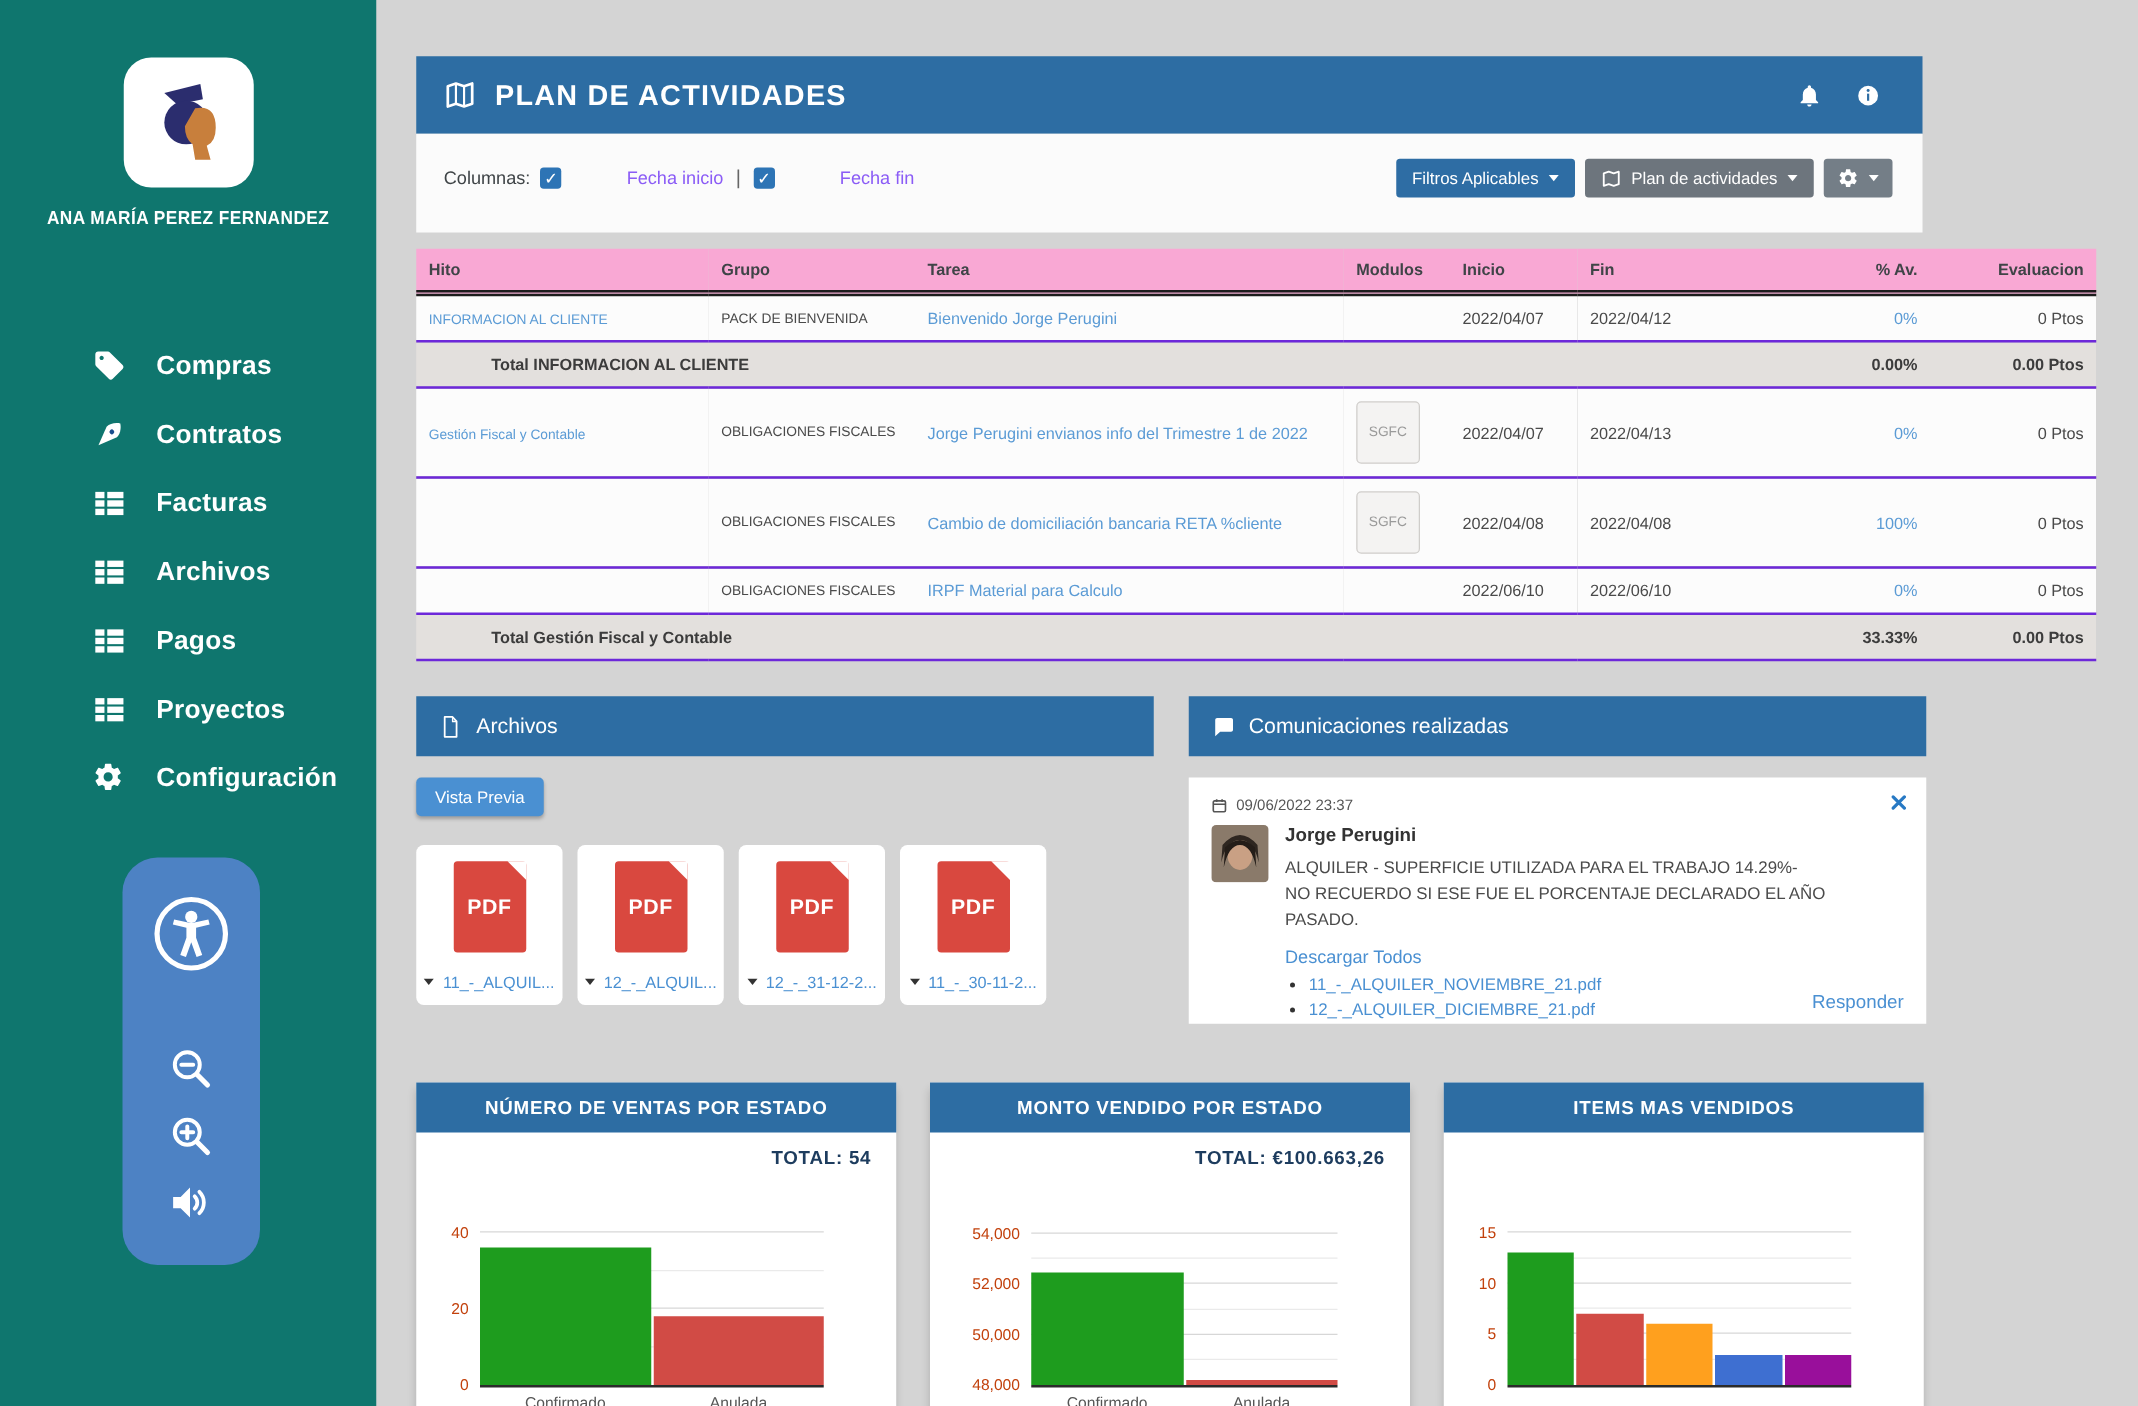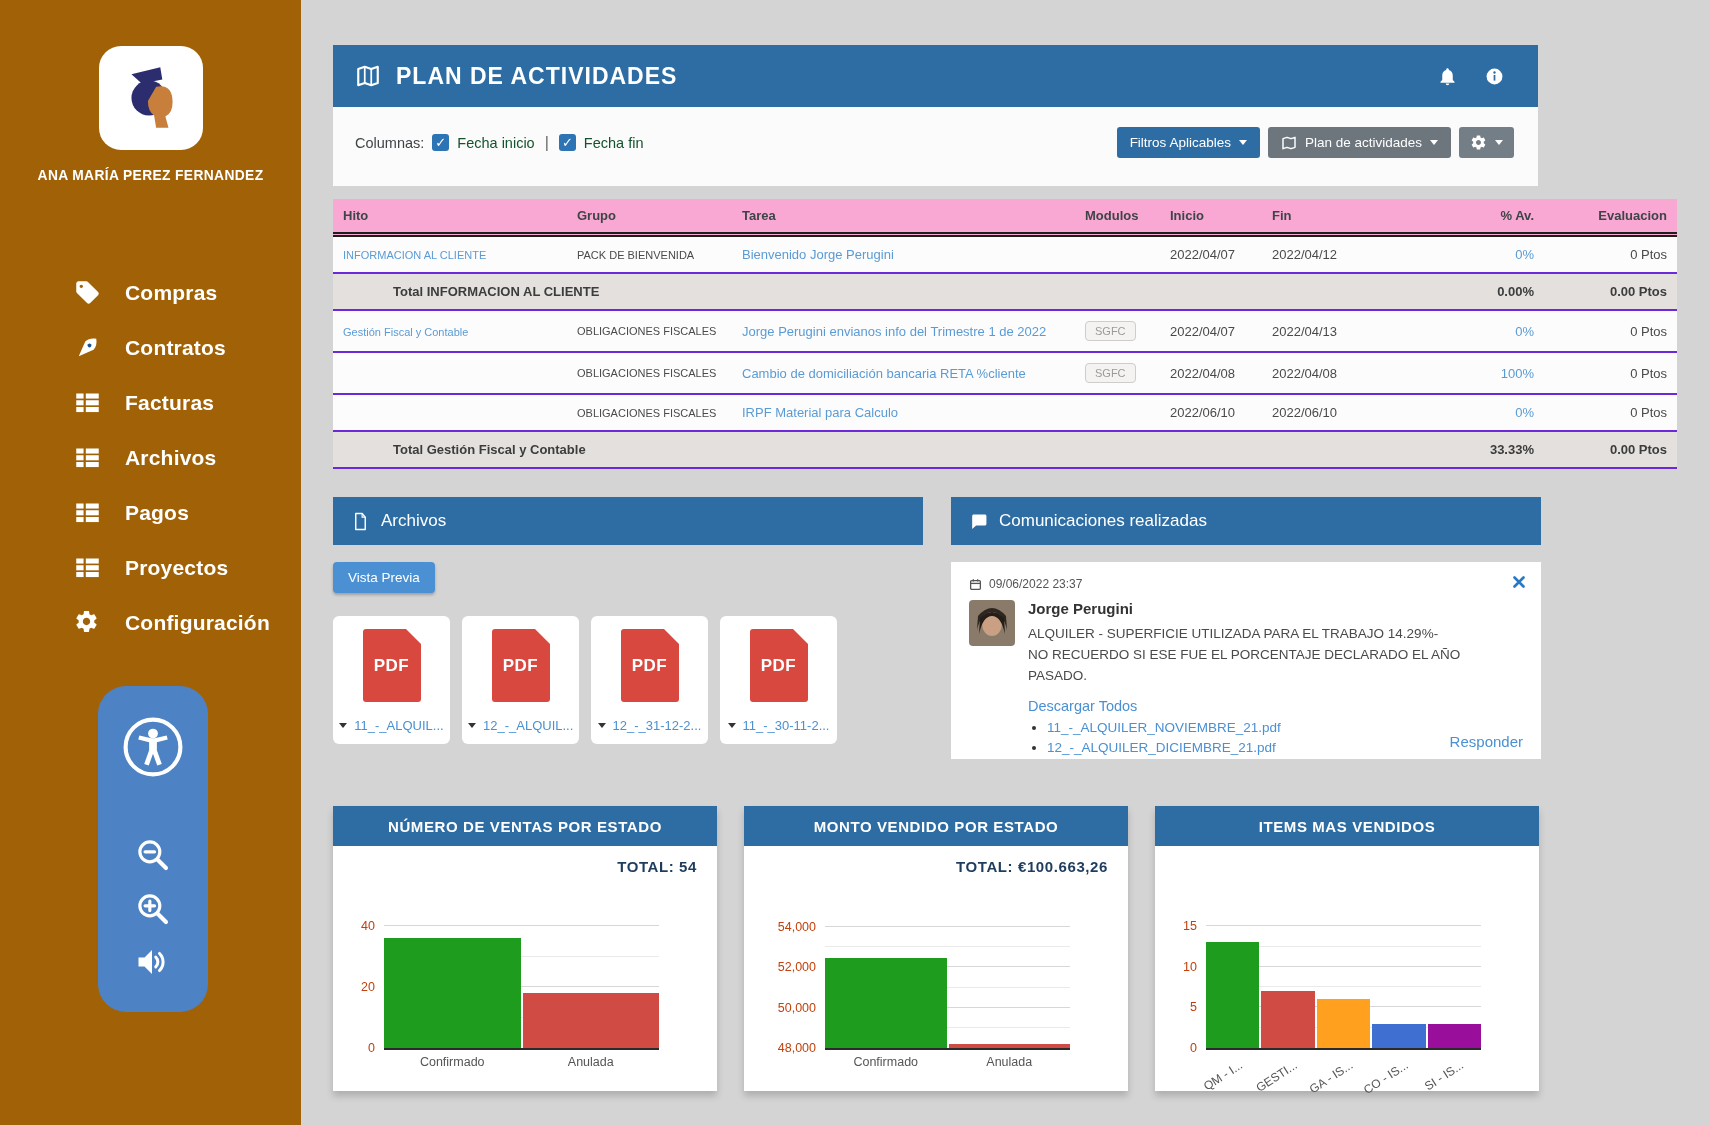--- a/index.html
+++ b/index.html
@@ -9,21 +9,21 @@
     background:#d4d4d4;
     position:relative;
     overflow:hidden;
     color:#4a4a4a;
   }
   svg { display:block; }
 
   
   .sidebar {
     position:absolute; left:0; top:0; width:301px; height:1125px;
-    background:#a16207;
+    background:#0f766e;
   }
   .avatar-box {
     width:104px; height:104px; background:#fff; border-radius:22px;
     margin:46px auto 16px; display:flex; align-items:center; justify-content:center;
   }
   .user-name {
     color:#fff; text-align:center; font-size:15px; font-weight:700;
     letter-spacing:.4px; transform:scaleX(.92);
   }
   .nav { margin-top:82px; }
@@ -56,21 +56,21 @@
   .plan-toolbar {
     width:1205px; background:#fbfbfb; padding:20px 24px 28px 22px;
     display:flex; align-items:center;
   }
   .columnas-label { font-size:14.5px; color:#3f4447; margin-right:8px; }
   .chk-group { display:flex; align-items:center; gap:8px; }
   .checkbox {
     width:17px; height:17px; background:#2d74b5; border-radius:3px;
     color:#fff; font-size:13px; line-height:17px; text-align:center; cursor:pointer;
   }
-  .chk-label { font-size:14.5px; color:#14532d; }
+  .chk-label { font-size:14.5px; color:#8b5cf6;margin-left:44px; }
   .chk-sep { margin:0 10px; color:#666; }
   .toolbar-buttons { margin-left:auto; display:flex; gap:8px; }
   .btn {
     display:inline-flex; align-items:center; gap:8px; height:31px;
     border:none; border-radius:3px; color:#fff; font-size:13.5px;
     padding:0 13px; cursor:pointer; font-family:inherit;
   }
   .btn-filters { background:#2e6da4; }
   .btn-plan { background:#6d757d; }
   .btn-gear { background:#747e87; padding:0 11px; }
@@ -96,21 +96,21 @@
   .plan-table tr.grand td {
     background:#d9d6d3; border-top:5px double #1d1d1d; color:#3c3c3c;
   }
   .plan-table .num, .plan-table th.num { text-align:right; }
   .tlink { color:#5b9bd5; text-decoration:none; cursor:pointer; }
   .hito-cell a { font-size:11px; }
   .grupo-cell { font-size:11px; }
   .sub-label { padding-left:60px !important; }
   .badge {
     display:inline-block; border:1px solid #cfcdca; background:#f4f3f2;
-    color:#9a9a9a; font-size:11px; padding:3px 9px; border-radius:4px;
+    color:#9a9a9a; font-size:11px; padding:18px 9px; border-radius:4px;
   }
 
   
   .panels-row { display:flex; gap:28px; margin-top:28px; }
   .panel-col { width:590px; }
   .section-head {
     width:590px; height:48px; background:#2d6da3; color:#fff;
     display:flex; align-items:center; gap:11px; padding-left:18px;
     font-size:17px;
   }

